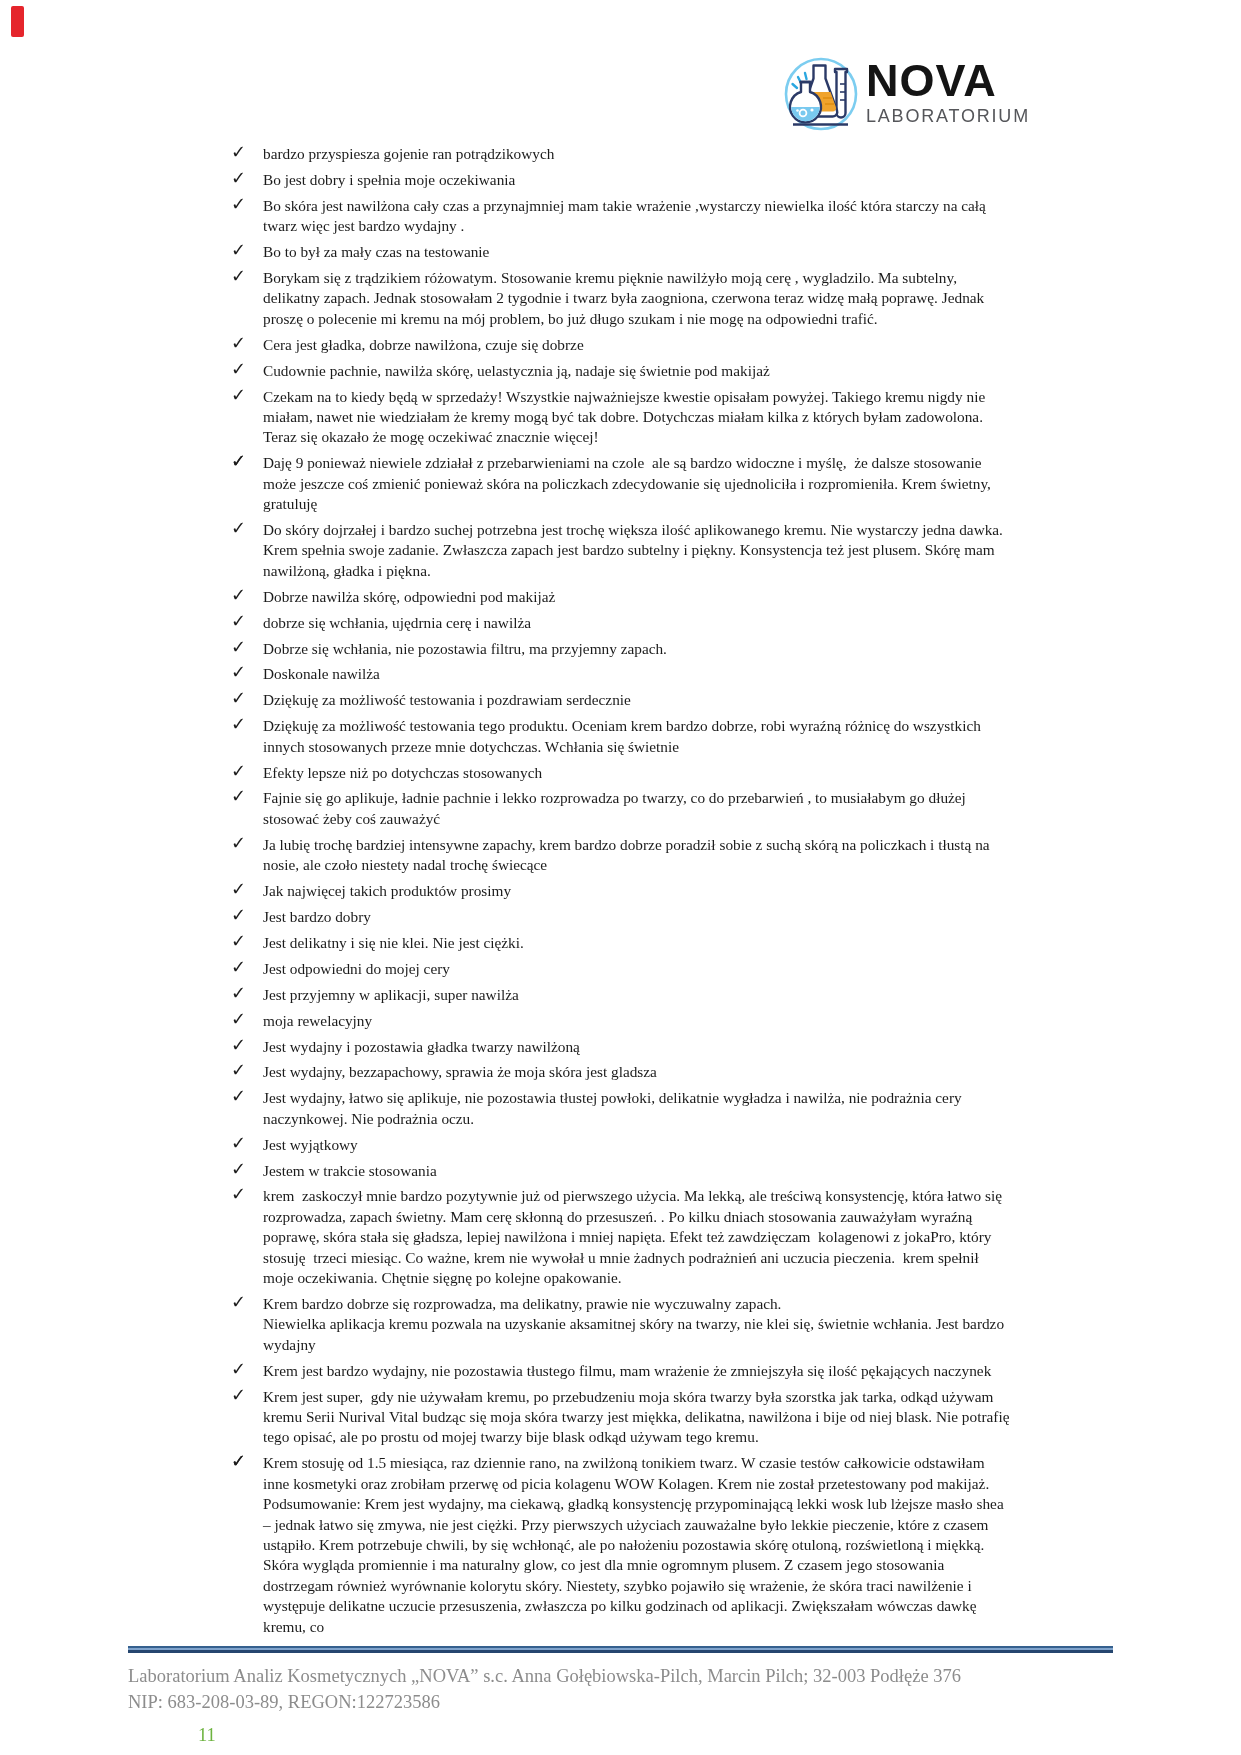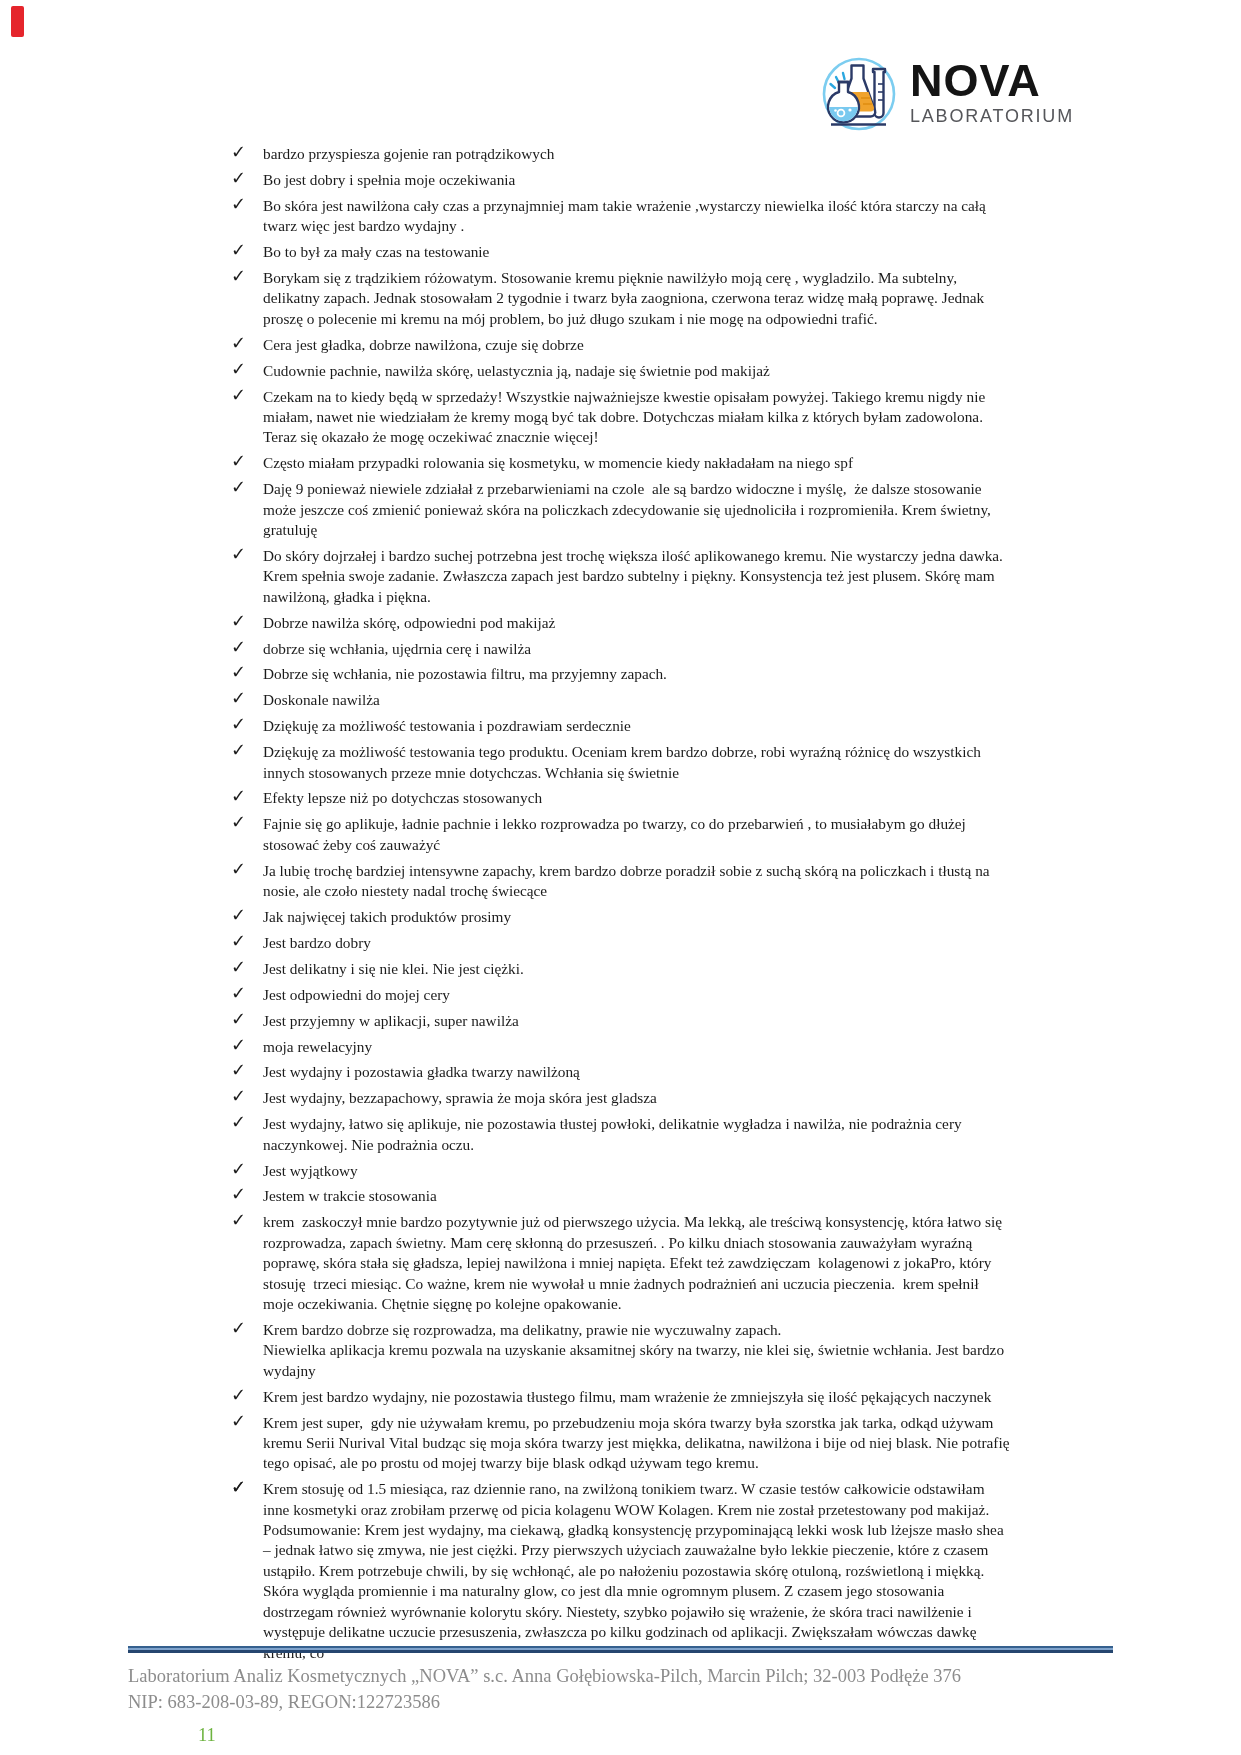--- a/index.html
+++ b/index.html
@@ -10,22 +10,22 @@
     font-family:"Liberation Serif","DejaVu Serif",serif;
     color:#1b1b1b;
     overflow:hidden;
   }
   .red-mark{
     position:absolute;left:11px;top:6px;width:13px;height:31px;
     background:#e5252c;border-radius:2px;
   }
   
   .logo{
-    position:absolute;top:50px;left:816px;
-    display:flex;align-items:center;gap:10px;
+    position:absolute;top:50px;left:778px;
+    display:flex;align-items:center;gap:4px;
   }
   .logo-icon{width:84px;height:84px;flex:0 0 auto;}
   .logo-text{display:flex;flex-direction:column;justify-content:center;}
   .brand{
     font-family:"Liberation Sans","DejaVu Sans",sans-serif;
     font-weight:bold;font-size:45px;line-height:1.0;color:#141414;letter-spacing:1px;
   }
   .brand-sub{
     font-family:"Liberation Sans","DejaVu Sans",sans-serif;
     font-size:18px;color:#55565a;letter-spacing:1.8px;margin-top:3px;text-align:right;
@@ -148,21 +148,20 @@
         <span class="review-text">Cudownie pachnie, nawilża skórę, uelastycznia ją, nadaje się świetnie pod makijaż</span>
       </li>
 
       <li>
         <span class="check">✓</span>
         <span class="review-text">Czekam na to kiedy będą w sprzedaży! Wszystkie najważniejsze kwestie opisałam powyżej. Takiego kremu nigdy nie miałam, nawet nie wiedziałam że kremy mogą być tak dobre. Dotychczas miałam kilka z których byłam zadowolona. Teraz się okazało że mogę oczekiwać znacznie więcej!</span>
       </li>
 
       <li>
         <span class="check">✓</span>
-        <span class="review-text">Często miałam przypadki rolowania się kosmetyku, w momencie kiedy nakładałam na niego spf</span>
       </li>
 
       <li>
         <span class="check">✓</span>
         <span class="review-text">Daję 9 ponieważ niewiele zdziałał z przebarwieniami na czole  ale są bardzo widoczne i myślę,  że dalsze stosowanie może jeszcze coś zmienić ponieważ skóra na policzkach zdecydowanie się ujednoliciła i rozpromieniła. Krem świetny,  gratuluję</span>
       </li>
 
       <li>
         <span class="check">✓</span>
         <span class="review-text">Do skóry dojrzałej i bardzo suchej potrzebna jest trochę większa ilość aplikowanego kremu. Nie wystarczy jedna dawka. Krem spełnia swoje zadanie. Zwłaszcza zapach jest bardzo subtelny i piękny. Konsystencja też jest plusem. Skórę mam nawilżoną, gładka i piękna.</span>

